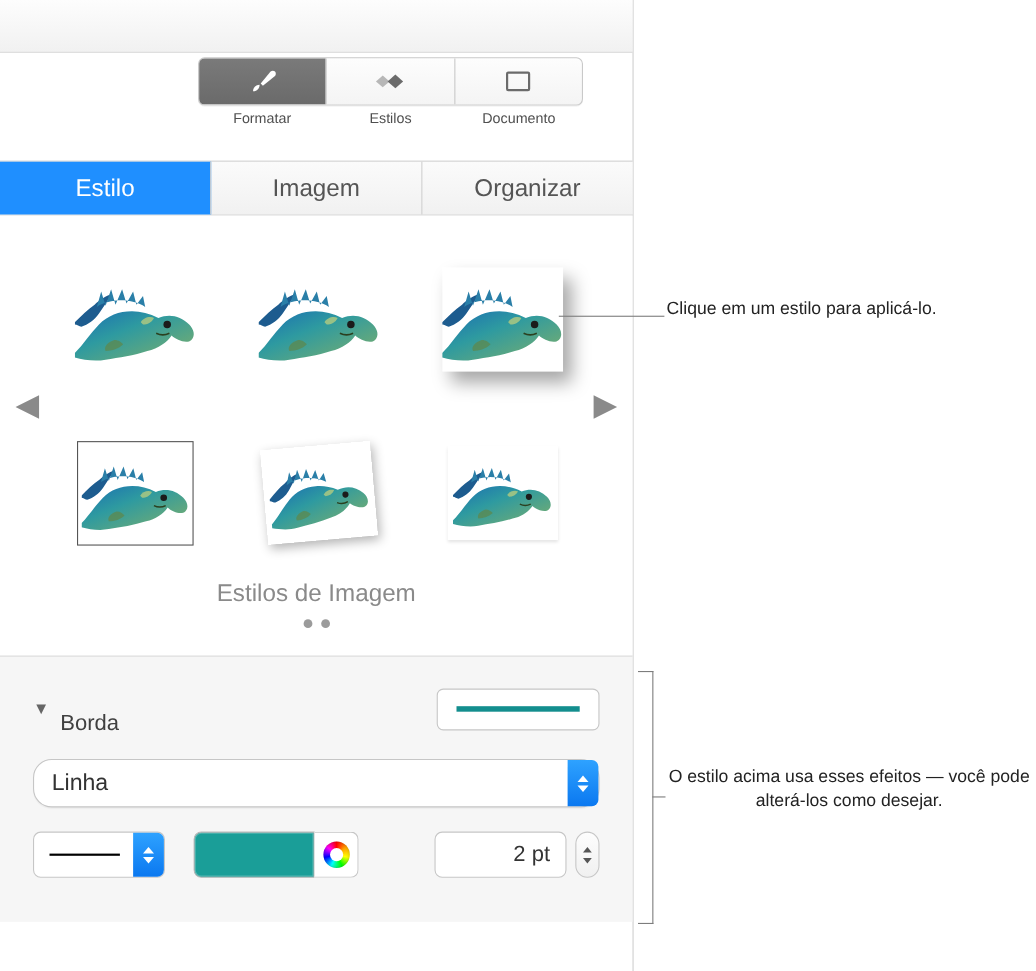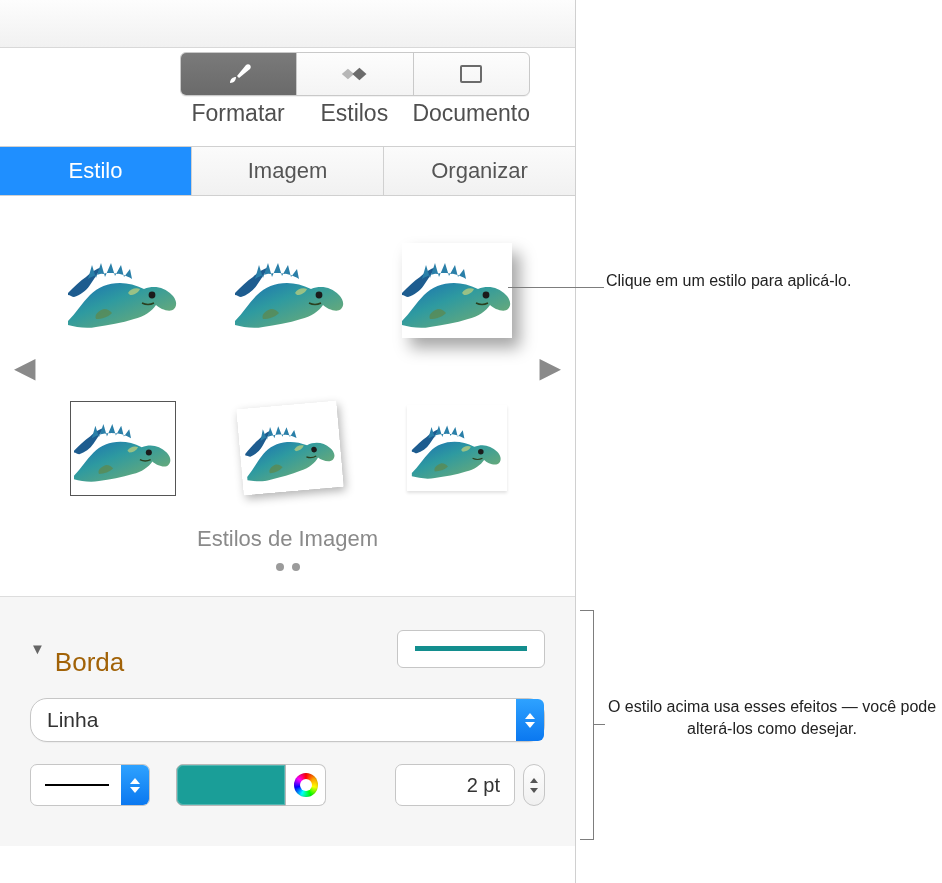--- a/index.html
+++ b/index.html
@@ -51,21 +51,21 @@
   .toolbar-btn:last-child { border-right:none; }
   .toolbar-btn.active {
     background: linear-gradient(#7a7a7a,#6a6a6a);
   }
   .toolbar-labels {
     display:flex;
     position:absolute;
     top:100px;
     left:180px;
     width:350px;
-    font-size:23px;
+    font-size:13px;
     color:#4f4f4f;
   }
   .toolbar-labels span { flex:1; text-align:center; }
   
   .sub-tabs {
     position:absolute;
     top:146px;
     left:0;
     width:100%;
     display:flex;
@@ -192,22 +192,22 @@
     align-items:center;
     margin-bottom:20px;
   }
   .disclosure {
     font-size:15px;
     margin-right:10px;
     color:#666;
     cursor:pointer;
   }
   .section-title {
-    font-size:26px;
-    color:#a16207;
+    font-size:20px;
+    color:#404040;
     flex:1;
     margin-top:28px;
   }
   .preview-swatch {
     width:148px;
     height:38px;
     border:1px solid #c6c6c6;
     border-radius:6px;
     background:#fff;
     display:flex;

